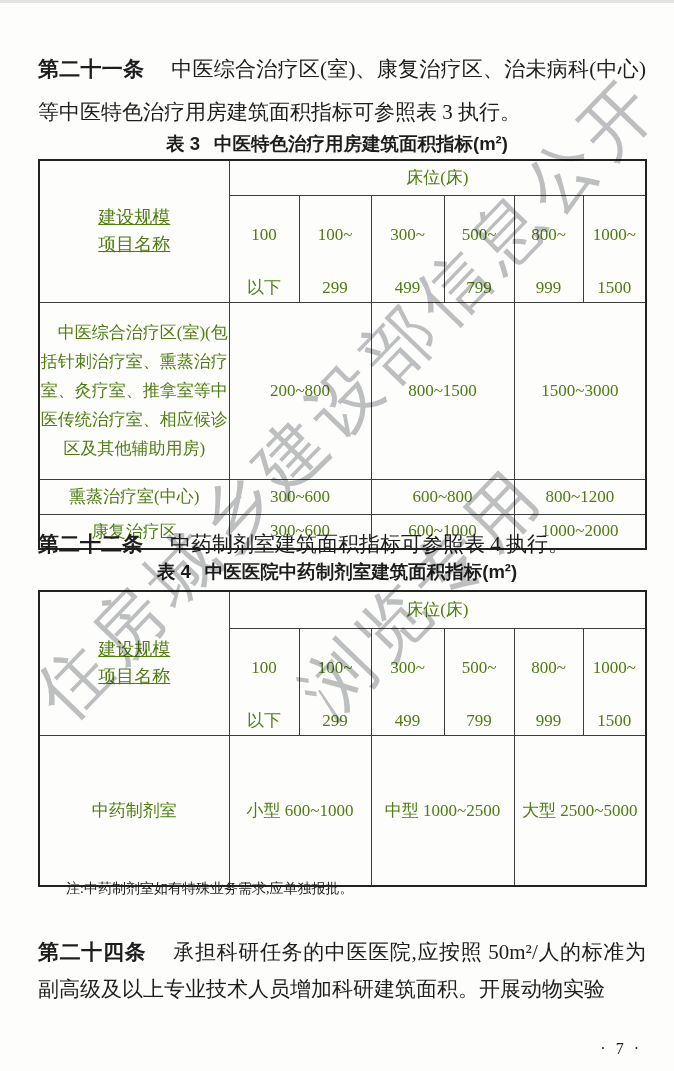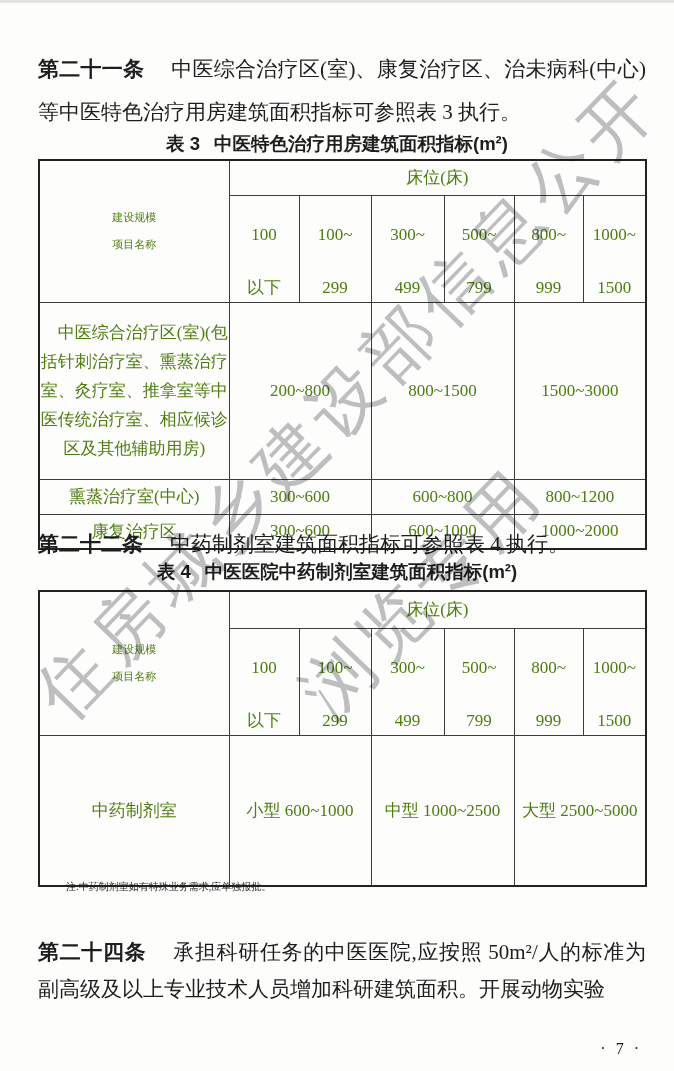--- a/index.html
+++ b/index.html
@@ -38,29 +38,29 @@
   table.tbl{
     position:absolute;left:38px;border-collapse:collapse;table-layout:fixed;
     width:607px;border:2px solid #222;
   }
   #table3{top:159px;}
   #table4{top:590px;}
   table.tbl td{
     border:1px solid #3d3d3d;text-align:center;vertical-align:middle;
     font-size:17px;padding:0;color:#4d7c0f;
   }
-  td.corner div{line-height:27px;font-size:11px;}
+  td.corner div{line-height:27px;font-size:18px;text-decoration:underline;}
   td.twoline div{line-height:29px;margin-top:24px;}
   td.desc{
     text-align:justify;line-height:29px;font-size:17.5px;
     padding:4px 8px 2px 8px;text-indent:1em;vertical-align:top;
   }
   td.namecell{text-align:left;padding-left:20px;font-size:17.5px;}
   
-  #note{position:absolute;left:66px;top:880px;margin:0;font-size:10px;}
+  #note{position:absolute;left:66px;top:880px;margin:0;font-size:14px;}
   #pagenum{position:absolute;right:32px;top:1040px;margin:0;font-size:16px;letter-spacing:3px;}
 </style>
 </head>
 <body>
 
 <div class="page">
 
   <div class="wm" id="wm1">住房城乡建设部信息公开</div>
   <div class="wm" id="wm2">浏览专用</div>
 

